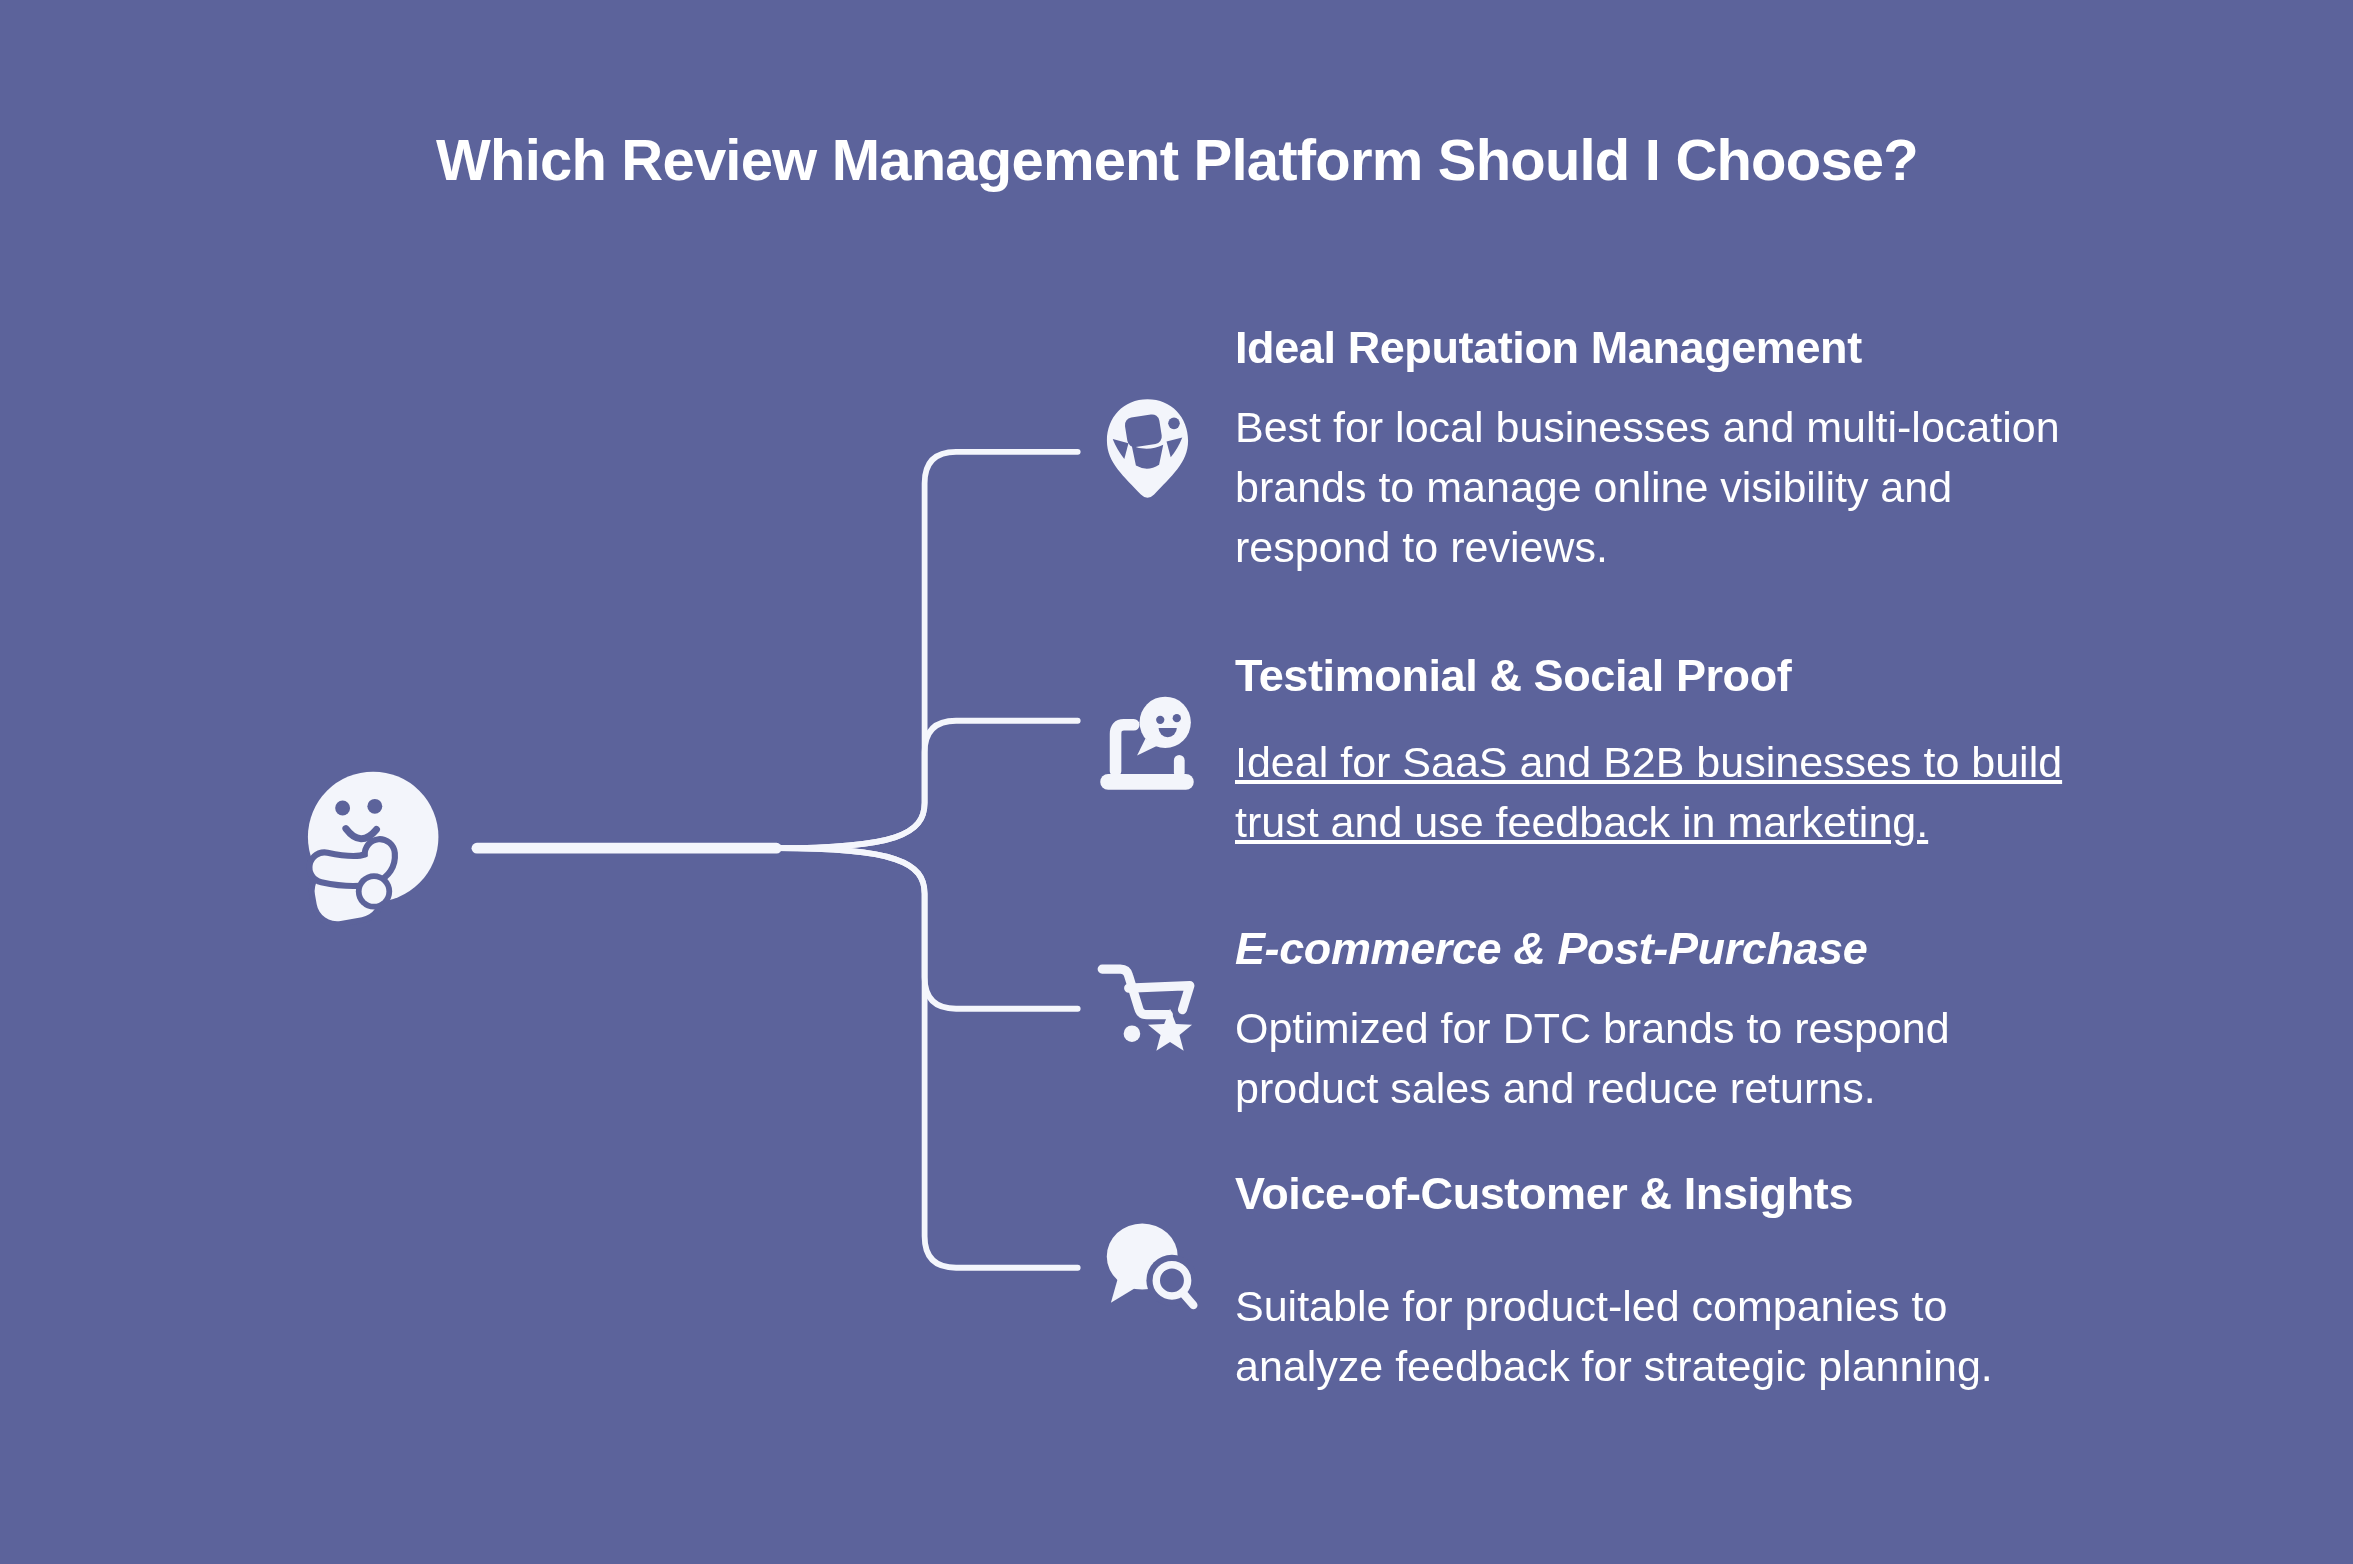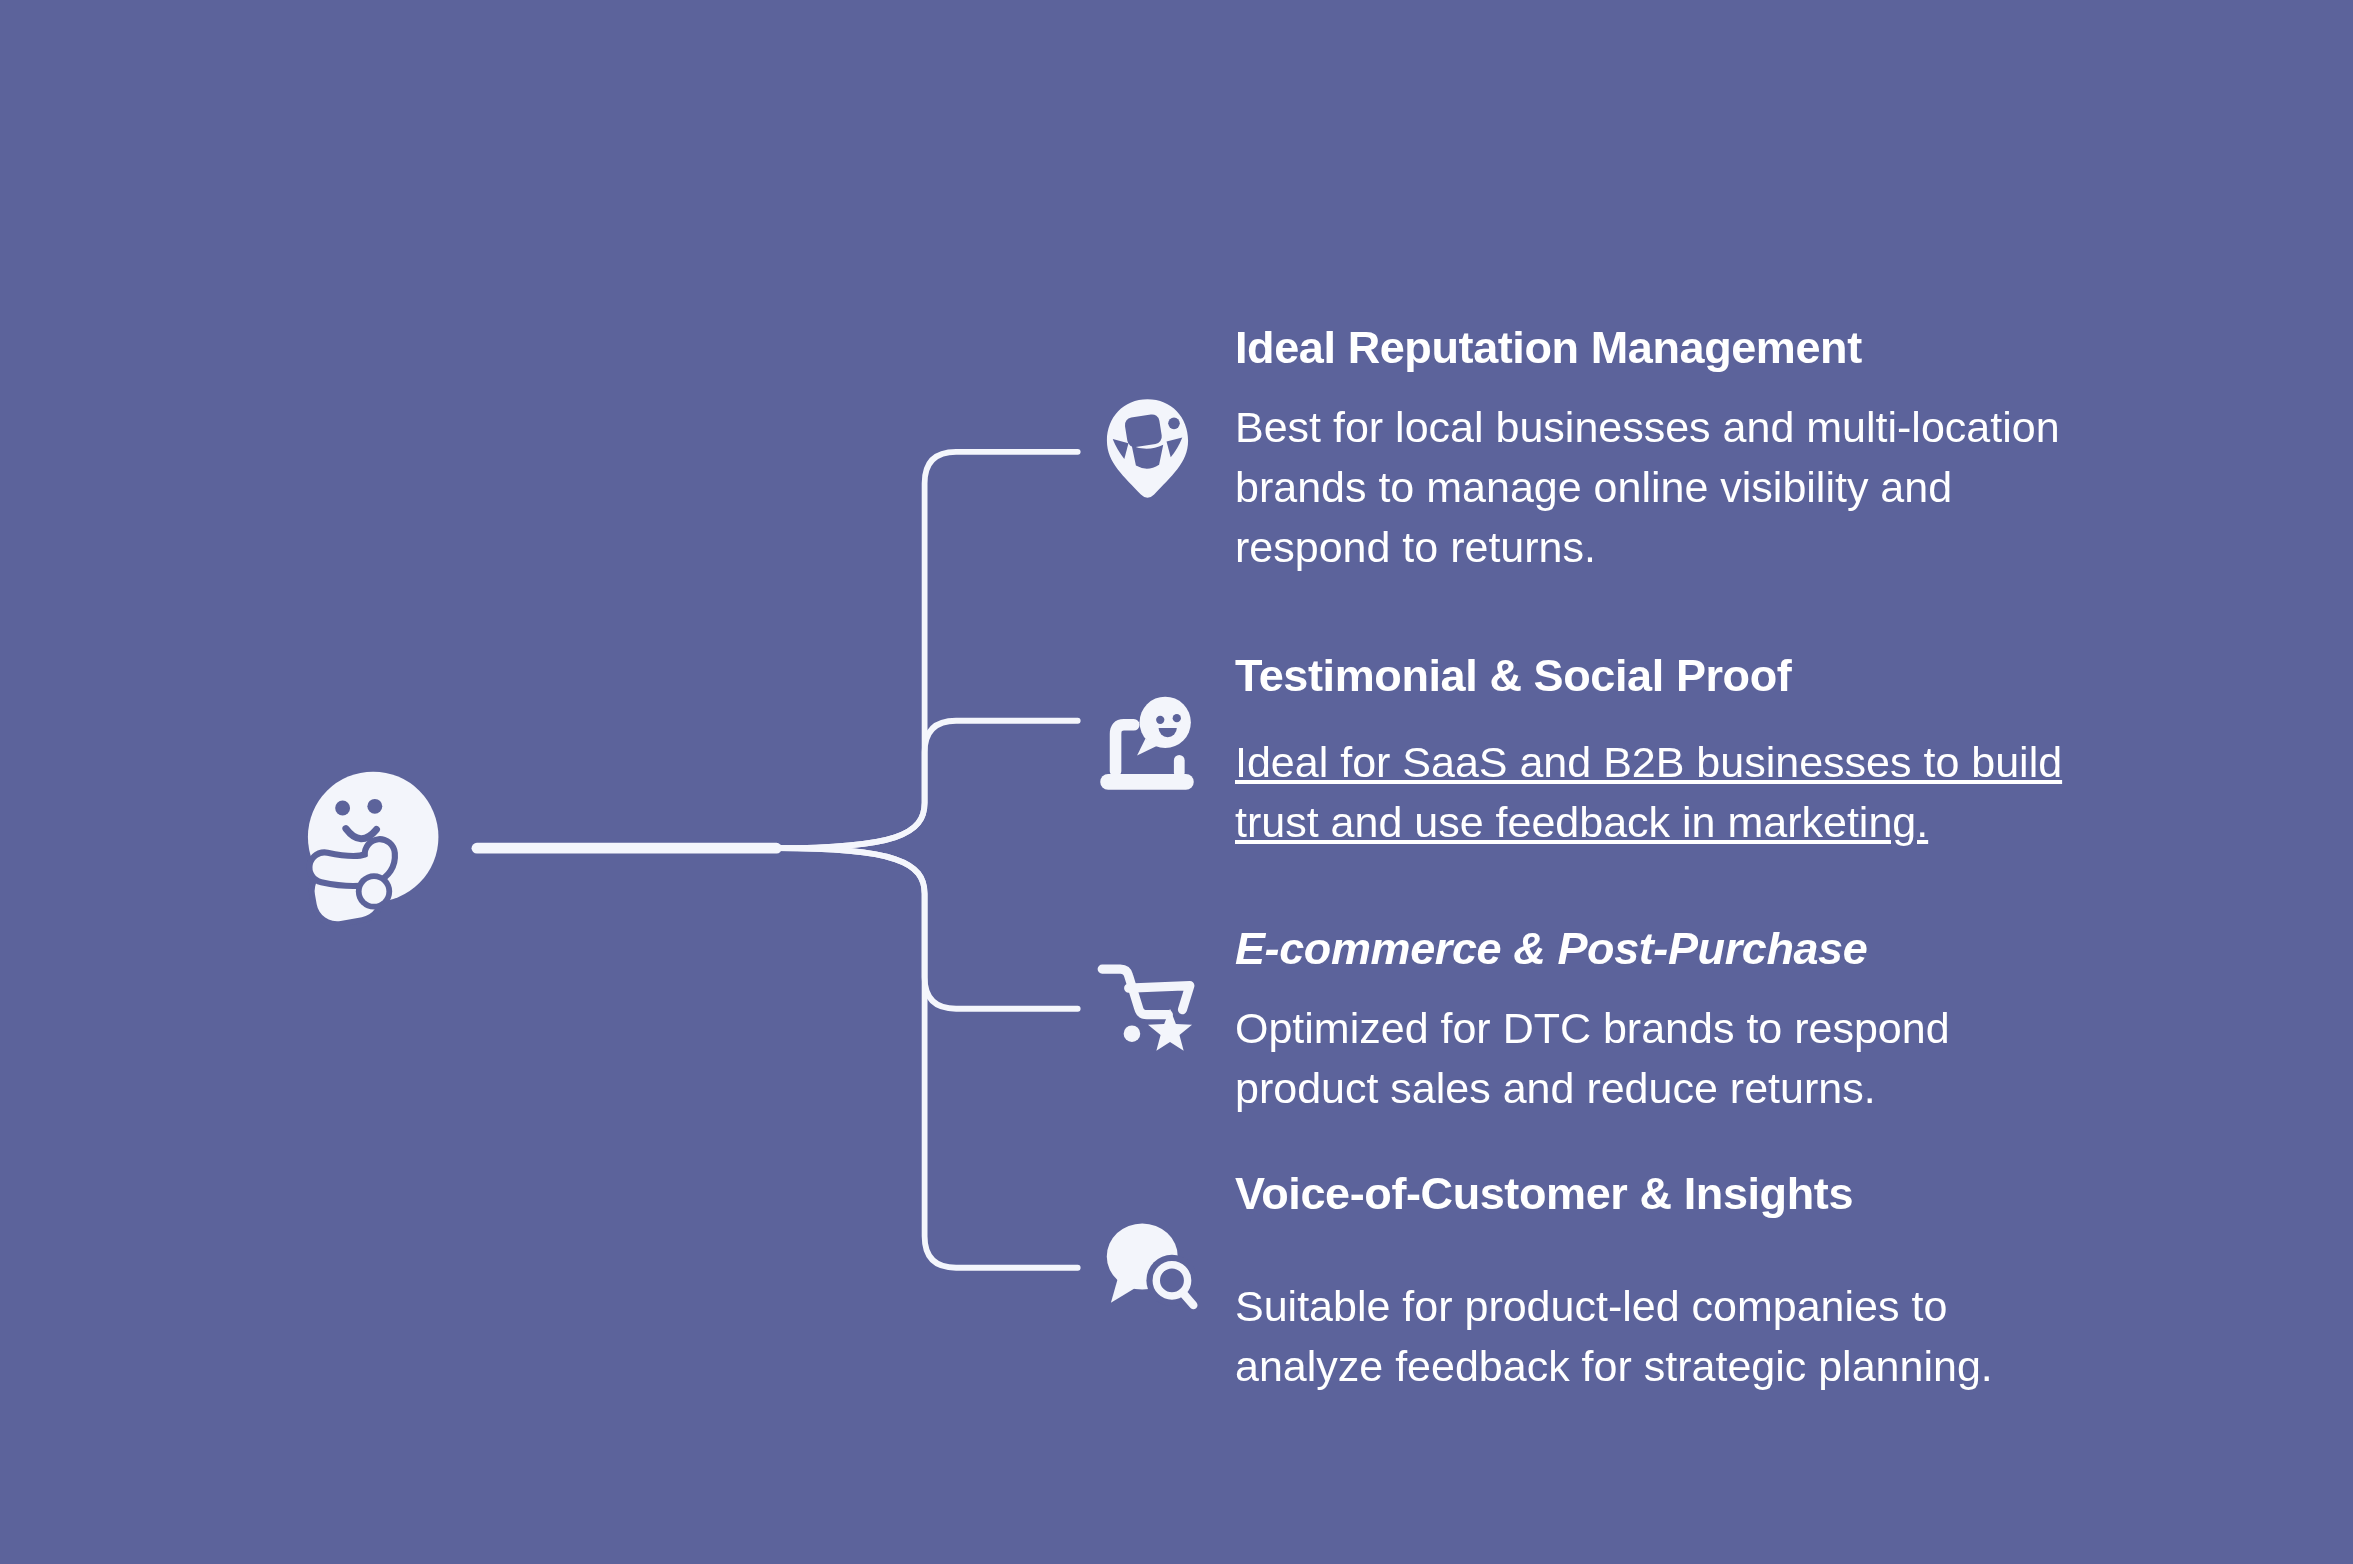--- a/index.html
+++ b/index.html
@@ -41,20 +41,21 @@
     font-size:43px; font-weight:normal; line-height:60px;
     white-space:pre-line; color:var(--ink);
   }
   .b1{top:397px;} .b2{top:732px;text-decoration:underline;} .b3{top:998px;} .b4{top:1276px;}
 </style>
 </head>
 <body>
 
 <div id="canvas">
 
+  <h1 class="title">Which Review Management Platform Should I Choose?</h1>
 
   <svg class="connector" width="2354" height="1564" viewBox="0 0 2844 1890" aria-hidden="true">
     <path class="stroke-main" d="M576,1025 L938,1025"></path>
     <path class="stroke-branch" d="M938,1025 C1082,1025 1117,1008 1117,970 L1117,584 Q1117,546 1155,546 L1302,546"></path>
     <path class="stroke-branch" d="M938,1025 C1082,1025 1117,1008 1117,970 L1117,909 Q1117,871 1155,871 L1302,871"></path>
     <path class="stroke-branch" d="M938,1025 C1082,1025 1117,1042 1117,1080 L1117,1181 Q1117,1219 1155,1219 L1302,1219"></path>
     <path class="stroke-branch" d="M938,1025 C1082,1025 1117,1042 1117,1080 L1117,1494 Q1117,1532 1155,1532 L1302,1532"></path>
   </svg>
 
   <span class="emoji">
@@ -84,21 +85,21 @@
         <rect class="bgf" x="30" y="24" width="42" height="36" rx="9" transform="rotate(-9 51 42)"></rect>
         <circle class="bgf" cx="88" cy="33" r="7"></circle>
         <path class="bgf" d="M14,52 L33,57 L28,76 Q19,65 14,52 Z"></path>
         <path class="bgf" d="M98,50 L79,55 L84,74 Q93,63 98,50 Z"></path>
         <path class="bgf" d="M37,60 Q56,68 75,59 L70,83 Q56,92 42,84 Z"></path>
       </svg>
     </span>
     <h2 class="h h1">Ideal Reputation Management</h2>
     <p class="b b1">Best for local businesses and multi-location
 brands to manage online visibility and
-respond to returns.</p>
+respond to reviews.</p>
   </section>
 
   <section>
     <span class="iconbox i2">
       <svg width="96" height="98" viewBox="0 0 116 118" aria-hidden="true">
         <path class="ws" d="M42,37 L30,37 Q20,37 20,48 L20,93" stroke-width="14"></path>
         <path class="ws" d="M97,80 L97,95" stroke-width="13"></path>
         <path class="ws" d="M11,106 L105,106" stroke-width="19"></path>
         <circle class="wf" cx="80" cy="34" r="31"></circle>
         <path class="wf" d="M56,54 L46,74 L71,62 Z"></path>

